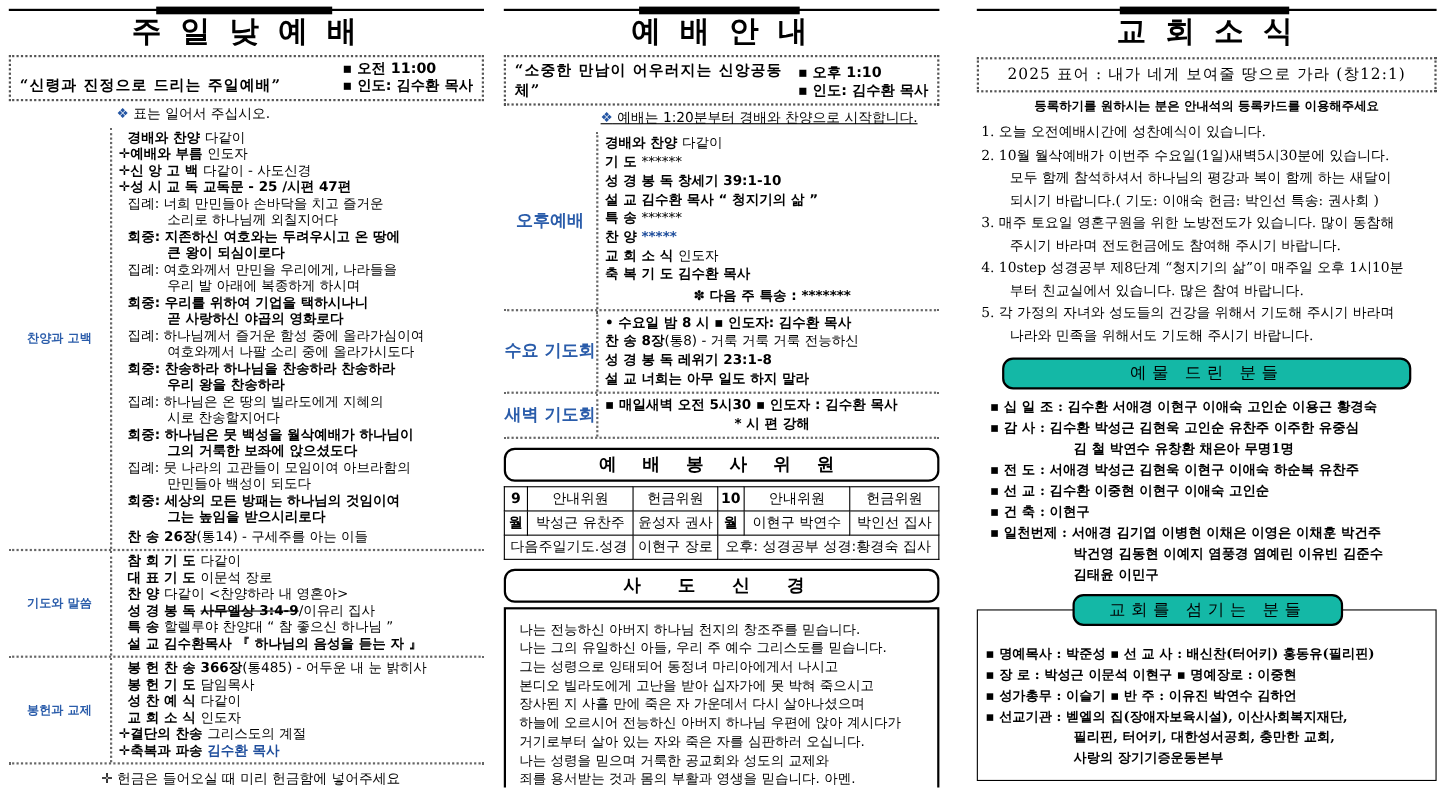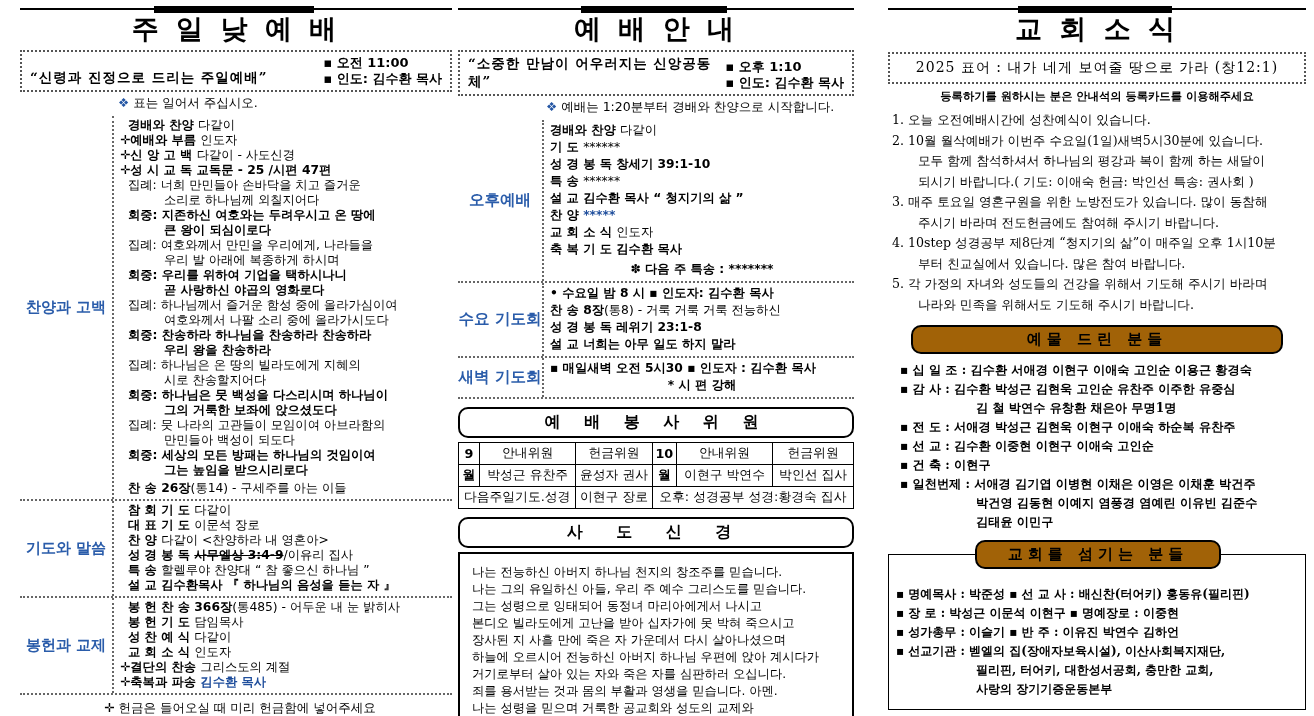--- a/index.html
+++ b/index.html
@@ -1,19 +1,19 @@
 <!DOCTYPE html>
 <html><head>
 <meta charset="utf-8">
 <style>
   html,body{margin:0;padding:0;background:#fff;}
   body{width:1314px;height:716px;position:relative;overflow:hidden;
        font-family:"DejaVu Sans","Liberation Sans",sans-serif;color:#000;}
   .col{position:absolute;top:8px;}
-  #col1{left:20px;width:432px;}
+  #col1{left:8px;width:432px;}
   #col2{left:458px;width:396px;}
   #col3{left:888px;width:418px;}
 
   
   .rule{height:2px;background:#000;position:relative;}
   .rule .thick{position:absolute;left:31%;width:37%;height:7px;top:-2px;background:#000;}
   .col-title{text-align:center;font-weight:bold;font-size:27px;letter-spacing:4px;padding-top:3px;line-height:32px;}
 
   
   .motto{border:2px dotted #555;display:flex;justify-content:space-between;align-items:flex-end;
@@ -22,38 +22,38 @@
   .motto-right{font-size:13px;font-weight:bold;line-height:16px;white-space:nowrap;}
 
   .note-ln{font-size:12.5px;padding:3px 0 2px 0;}
   .bluemark{color:#2456a4;font-weight:bold;}
 
   
   .order{margin-top:2px;border-bottom:2px dotted #666;}
   .order-row{display:flex;}
   .order-row + .order-row{border-top:2px dotted #666;}
   .rail{flex:none;display:flex;align-items:center;justify-content:center;
-        color:#2a5caa;font-weight:bold;font-size:15px;white-space:nowrap;}
+        color:#2a5caa;font-weight:bold;font-size:11px;white-space:nowrap;}
   #col1 .rail{width:92px;}
   #col2 .rail{width:84px;font-size:15.5px;}
   .sec-body{flex:1;border-left:2px dotted #666;padding:2px 0 3px 6px;min-width:0;}
 
   .ln{white-space:nowrap;}
   #col1 .ln{font-size:12.3px;line-height:15px;}
   #col2 .ln{font-size:12.3px;line-height:17px;}
   .b{font-weight:bold;}
   .bl{color:#1f4e9c;}
   .st{text-decoration:line-through;}
   .i1{padding-left:8px;}
   .h{padding-left:44px;}
   .gap{margin-top:3px;}
   .ctr{text-align:center;}
 
   .footnote{font-size:12.5px;padding:5px 0 0 84px;}
-  #col2 .note-ln{padding-left:88px;}
+  #col2 .note-ln{padding-left:88px;text-decoration:underline;}
   #col1 .note-ln{padding-left:98px;}
 
   
   .box-title{border:2px solid #000;border-radius:10px;text-align:center;font-weight:bold;
              font-size:16px;letter-spacing:9px;padding:3px 0;margin:8px 0 4px 0;background:#fff;}
 
   
   table.servers{width:100%;border-collapse:collapse;margin-top:2px;}
   table.servers td{border:1.5px solid #000;text-align:center;font-size:12.8px;padding:2px 1px;white-space:nowrap;}
   table.servers td.m{width:26px;font-weight:bold;}
@@ -63,22 +63,22 @@
   
   .creed-box{border:2px solid #000;padding:10px 6px 12px 12px;margin-top:3px;}
   .creed-box .ln{font-size:12.8px;line-height:19px;}
   .motto3{border:2px dotted #555;text-align:center;font-family:"DejaVu Serif","Liberation Serif",serif;
           font-weight:normal;font-size:14px;padding:5px 0;margin:7px 0 5px 0;letter-spacing:1px;}
   .welcome{text-align:center;font-family:"DejaVu Serif","Liberation Serif",serif;font-weight:bold;
            font-size:11.3px;line-height:14px;}
   .news{font-family:"DejaVu Serif","Liberation Serif",serif;margin-top:7px;padding-left:4px;}
   .news .ln{font-size:12.6px;line-height:20.5px;}
   .news .h{padding-left:26px;}
-  .c3-box-title{border:2px solid #000;border-radius:10px;text-align:center;font-weight:bold;
-                font-size:15px;letter-spacing:5px;padding:3px 0;width:88%;margin:10px auto 7px auto;background:#a16207;}
+  .c3-box-title{border:2px solid #000;border-radius:10px;text-align:center;font-weight:normal;
+                font-size:15px;letter-spacing:5px;padding:3px 0;width:88%;margin:10px auto 7px auto;background:#14b8a6;}
   .gifts{font-family:"DejaVu Serif","Liberation Serif",serif;font-weight:bold;padding-left:12px;}
   .gifts .ln{font-size:12.2px;line-height:19px;}
   .gifts .h2{padding-left:76px;}
   .serve-box{border:1.5px solid #000;margin-top:22px;padding:4px 5px 10px 7px;}
   .serve-box .c3-box-title{width:60%;margin:-19px auto 6px auto;}
   .serve{font-family:"DejaVu Serif","Liberation Serif",serif;font-weight:bold;margin-top:16px;}
   .serve .ln{font-size:12px;line-height:19px;}
   .serve .h2{padding-left:80px;}
 </style>
 </head>
@@ -114,21 +114,21 @@
           <div class="ln i1"><span>집례: 여호와께서 만민을 우리에게, 나라들을</span></div>
           <div class="ln h"><span>우리 발 아래에 복종하게 하시며</span></div>
           <div class="ln i1"><span class="b">회중: 우리를 위하여 기업을 택하시나니</span></div>
           <div class="ln h"><span class="b">곧 사랑하신 야곱의 영화로다</span></div>
           <div class="ln i1"><span>집례: 하나님께서 즐거운 함성 중에 올라가심이여</span></div>
           <div class="ln h"><span>여호와께서 나팔 소리 중에 올라가시도다</span></div>
           <div class="ln i1"><span class="b">회중: 찬송하라 하나님을 찬송하라 찬송하라</span></div>
           <div class="ln h"><span class="b">우리 왕을 찬송하라</span></div>
           <div class="ln i1"><span>집례: 하나님은 온 땅의 빌라도에게 지혜의</span></div>
           <div class="ln h"><span>시로 찬송할지어다</span></div>
-          <div class="ln i1"><span class="b">회중: 하나님은 뭇 백성을 다스리시며 하나님이</span></div>
+          <div class="ln i1"><span class="b">회중: 하나님은 뭇 백성을 월삭예배가 하나님이</span></div>
           <div class="ln h"><span class="b">그의 거룩한 보좌에 앉으셨도다</span></div>
           <div class="ln i1"><span>집례: 뭇 나라의 고관들이 모임이여 아브라함의</span></div>
           <div class="ln h"><span>만민들아 백성이 되도다</span></div>
           <div class="ln i1"><span class="b">회중: 세상의 모든 방패는 하나님의 것임이여</span></div>
           <div class="ln h"><span class="b">그는 높임을 받으시리로다</span></div>
           <div class="ln i1 gap"><span class="b">찬            송  </span><span class="b">26장</span><span>(통14) -  구세주를 아는 이들</span></div>
         </div>
     </div>
     <div class="order-row">
       <div class="rail">기도와 말씀</div>
@@ -171,22 +171,22 @@
   <div class="note-ln">
     <span class="bluemark">❖</span><span> 예배는 1:20분부터 경배와 찬양으로 시작합니다.</span>
   </div>
   <div class="order">
     <div class="order-row">
       <div class="rail">오후예배</div>
       <div class="sec-body">
           <div class="ln"><span class="b">경배와 찬양 </span><span>다같이</span></div>
           <div class="ln"><span class="b">기            도 </span><span>******</span></div>
           <div class="ln"><span class="b">성 경 봉 독 </span><span class="b">창세기 39:1-10</span></div>
+          <div class="ln"><span class="b">설            교 </span><span class="b">김수환 목사 “ 청지기의 삶 ”</span></div>
           <div class="ln"><span class="b">특            송 </span><span>******</span></div>
-          <div class="ln"><span class="b">설            교 </span><span class="b">김수환 목사 “ 청지기의 삶 ”</span></div>
           <div class="ln"><span class="b">찬            양 </span><span class="bl b">*****</span></div>
           <div class="ln"><span class="b">교 회 소 식 </span><span>인도자</span></div>
           <div class="ln"><span class="b">축 복 기 도 </span><span class="b">김수환 목사</span></div>
           <div class="ln ctr gap"><span class="b">✽ 다음 주 특송 : *******</span></div>
         </div>
     </div>
     <div class="order-row">
       <div class="rail">수요 기도회</div>
       <div class="sec-body">
           <div class="ln"><span class="b">• 수요일 밤 8 시</span><span class="b">      ▪ 인도자: 김수환 목사</span></div>
@@ -231,22 +231,22 @@
     </table>
   <div class="box-title" style="letter-spacing:14px;">사  도  신  경</div>
   <div class="creed-box">
       <div class="ln">나는 전능하신 아버지 하나님 천지의 창조주를 믿습니다.</div>
       <div class="ln">나는 그의 유일하신 아들, 우리 주 예수 그리스도를 믿습니다.</div>
       <div class="ln">그는 성령으로 잉태되어 동정녀 마리아에게서 나시고</div>
       <div class="ln">본디오 빌라도에게 고난을 받아 십자가에 못 박혀 죽으시고</div>
       <div class="ln">장사된 지 사흘 만에 죽은 자 가운데서 다시 살아나셨으며</div>
       <div class="ln">하늘에 오르시어 전능하신 아버지 하나님 우편에 앉아 계시다가</div>
       <div class="ln">거기로부터 살아 있는 자와 죽은 자를 심판하러 오십니다.</div>
+      <div class="ln">나는 성령을 믿으며 거룩한 공교회와 성도의 교제와</div>
       <div class="ln">죄를 용서받는 것과 몸의 부활과 영생을 믿습니다. 아멘.</div>
-      <div class="ln">나는 성령을 믿으며 거룩한 공교회와 성도의 교제와</div>
     </div>
 </div>
 
 <div class="col" id="col3">
   <div class="rule">
       <div class="thick"></div>
     </div>
   <div class="col-title">교 회 소 식</div>
   <div class="motto3">2025 표어 : 내가 네게 보여줄 땅으로 가라 (창12:1)</div>
   <div class="welcome">등록하기를 원하시는 분은 안내석의 등록카드를 이용해주세요</div>

